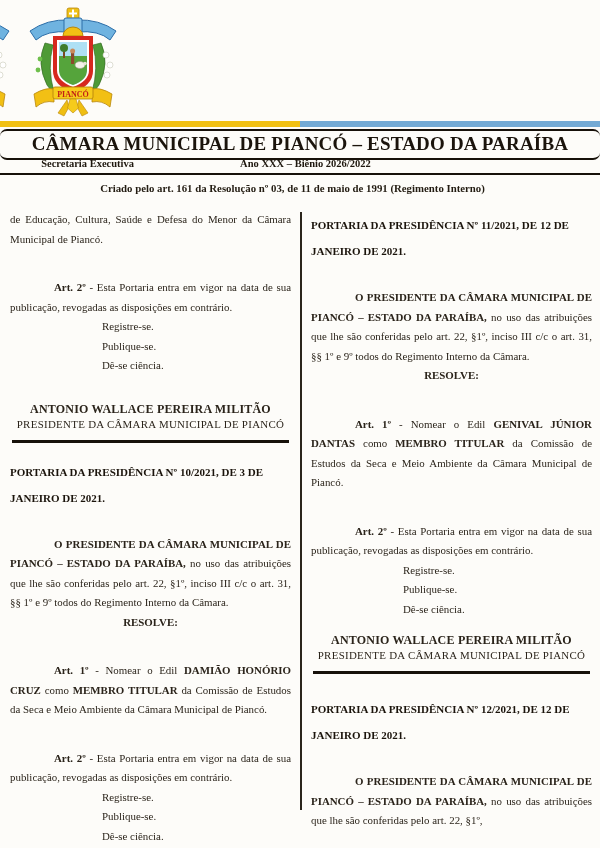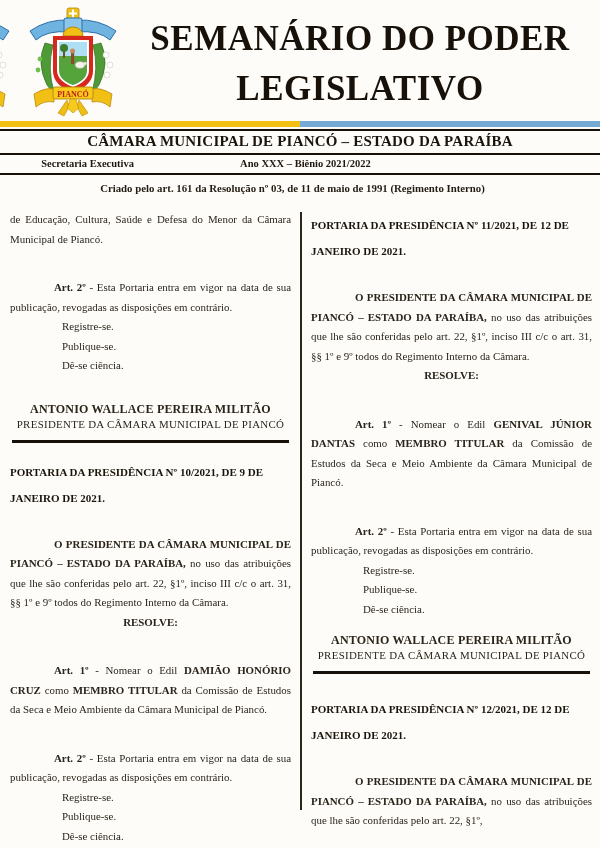--- a/index.html
+++ b/index.html
@@ -16,43 +16,43 @@
   .masthead-title {
     position:absolute; left:128px; right:8px; top:14px; text-align:center;
     font-weight:bold; font-size:35px; line-height:50px; letter-spacing:.5px; color:#17110a;
   }
   .accent-bar { position:absolute; top:121px; left:0; width:600px; height:6px; display:flex; }
   .accent-bar > div { flex:1; height:100%; }
   
   .banner {
     position:absolute; top:129px; left:0; right:0;
     border-top:2px solid #17110a; border-bottom:2px solid #17110a;
-    text-align:center; font-weight:bold; font-size:15px; letter-spacing:.2px;
-    padding:2px 0 3px; color:#1b140c;
+    text-align:center; font-weight:bold; font-size:19px; letter-spacing:.2px;
+    padding:2px 0 3px; color:#1b140c;border-radius:7px;
   }
   .meta-row {
     position:absolute; top:153px; left:0; right:0; height:22px;
     display:flex; align-items:center; border-bottom:2px solid #17110a;
     font-weight:bold; font-size:10.5px; padding:0 5px; color:#1f180f;
   }
   .meta-left  { width:38%; text-align:left; }
   .meta-center{ width:28%; text-align:center; }
   .meta-right { width:34%; text-align:right; }
   .creation-note {
     position:absolute; top:182px; left:0; right:15px;
     text-align:center; font-weight:bold; font-size:10.8px; color:#221b11;
   }
   
   .col { position:absolute; top:210px; width:281px; font-size:10.9px; line-height:19.5px; }
   .col-left  { left:10px; }
   .col-right { left:311px; }
   .col-divider { position:absolute; left:300px; top:212px; width:2px; height:598px; background:#2b251c; }
   p.body { text-align:justify; }
   .ind { text-indent:44px;margin-top:29px; }
-  .formula { margin-left:52px; }
+  .formula { margin-left:92px; }
   .resolve { text-align:center; font-weight:bold; }
   .signature { text-align:center; line-height:15px; margin-top:26px; }
   .sig-name { font-weight:bold; font-size:12px; letter-spacing:.2px; }
   .sig-role { font-size:10.9px; letter-spacing:.3px; }
   .thick-rule { height:3px; background:#17110a; margin:8px 2px 0 2px; }
   .portaria { text-align:left; font-weight:bold; font-size:11px; line-height:26px; margin-top:16px; color:#1b140c; }
   .portaria span { display:block; white-space:nowrap; }
   .gap-lg { margin-top:24px; }
   .gap-md { margin-top:22px; }
   .gap-sm { margin-top:4px; }
@@ -106,35 +106,31 @@
         <rect x="26" y="80" width="40" height="12" rx="2" fill="#F6CB1C" stroke="#B8860B" stroke-width="0.9"></rect>
         <text x="46" y="89.5" font-size="8" font-weight="bold" fill="#C21F16" text-anchor="middle" font-family="Liberation Serif, serif">PIANCÓ</text>
 
         <path d="M40 93 l-9 13 6 3 5 -9 z" fill="#EFBE12" stroke="#B8860B" stroke-width="0.6"></path>
         <path d="M52 93 l9 13 -6 3 -5 -9 z" fill="#EFBE12" stroke="#B8860B" stroke-width="0.6"></path>
         <path d="M43 92 h6 l2.5 9 -5.5 5 -5.5 -5 z" fill="#F6CB1C" stroke="#B8860B" stroke-width="0.6"></path>
       </g>
     </svg>
   </div>
 
-  <div class="masthead-title">
-    <div>SEMANÁRIO DO PODER</div>
-    <div>LEGISLATIVO</div>
-  </div>
 
   <div class="accent-bar">
     <div style="background: rgb(241, 192, 19);"></div>
     <div style="background: rgb(116, 170, 212);"></div>
   </div>
 
   <div class="banner">CÂMARA MUNICIPAL DE PIANCÓ – ESTADO DA PARAÍBA</div>
 
   <div class="meta-row">
     <div class="meta-center">Secretaria Executiva</div>
-    <div class="meta-right">Ano XXX – Biênio 2021/2022</div>
+    <div class="meta-right">Ano XXX – Biênio 2026/2022</div>
   </div>
 
   <div class="creation-note">Criado pelo art. 161 da Resolução nº 03, de 11 de maio de 1991 (Regimento Interno)</div>
 
   <div class="col-divider"></div>
 
   <section class="col col-left">
     <p class="body">
       <span>de Educação, Cultura, Saúde e Defesa do Menor da Câmara Municipal de Piancó.</span>
     </p>
@@ -145,21 +141,21 @@
     <p class="formula">Publique-se.</p>
     <p class="formula">Dê-se ciência.</p>
 
     <div class="signature">
       <div class="sig-name">ANTONIO WALLACE PEREIRA MILITÃO</div>
       <div class="sig-role">PRESIDENTE DA CÂMARA MUNICIPAL DE PIANCÓ</div>
     </div>
     <div class="thick-rule"></div>
 
     <h2 class="portaria">
-      <span>PORTARIA DA PRESIDÊNCIA Nº 10/2021, DE 9 DE</span>
+      <span>PORTARIA DA PRESIDÊNCIA Nº 10/2021, DE 3 DE</span>
       <span>JANEIRO DE 2021.</span>
     </h2>
 
     <p class="body ind gap-lg">
       <b>O PRESIDENTE DA CÂMARA MUNICIPAL DE PIANCÓ – ESTADO DA PARAÍBA,</b><span> no uso das atribuições que lhe são conferidas pelo art. 22, §1º, inciso III c/c o art. 31, §§ 1º e 9º todos do Regimento Interno da Câmara.</span>
     </p>
     <p class="resolve">RESOLVE:</p>
     <p class="body ind">
       <b>Art. 1º</b><span> - Nomear o Edil </span><b>DAMIÃO HONÓRIO CRUZ</b><span> como </span><b>MEMBRO TITULAR</b><span> da Comissão de Estudos da Seca e Meio Ambiente da Câmara Municipal de Piancó.</span>
     </p>

